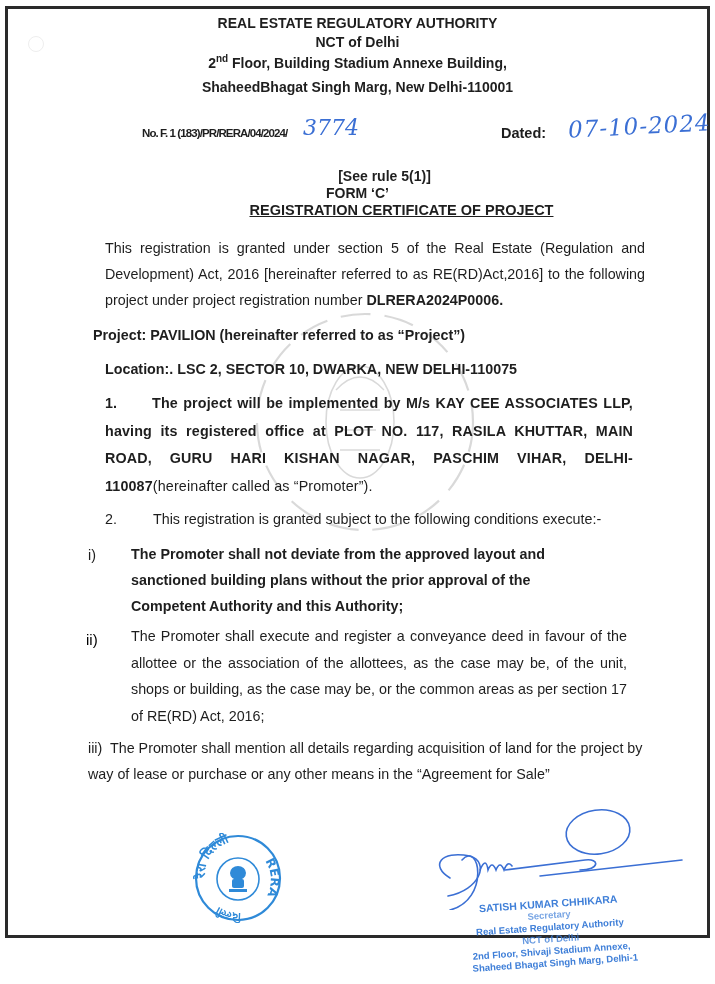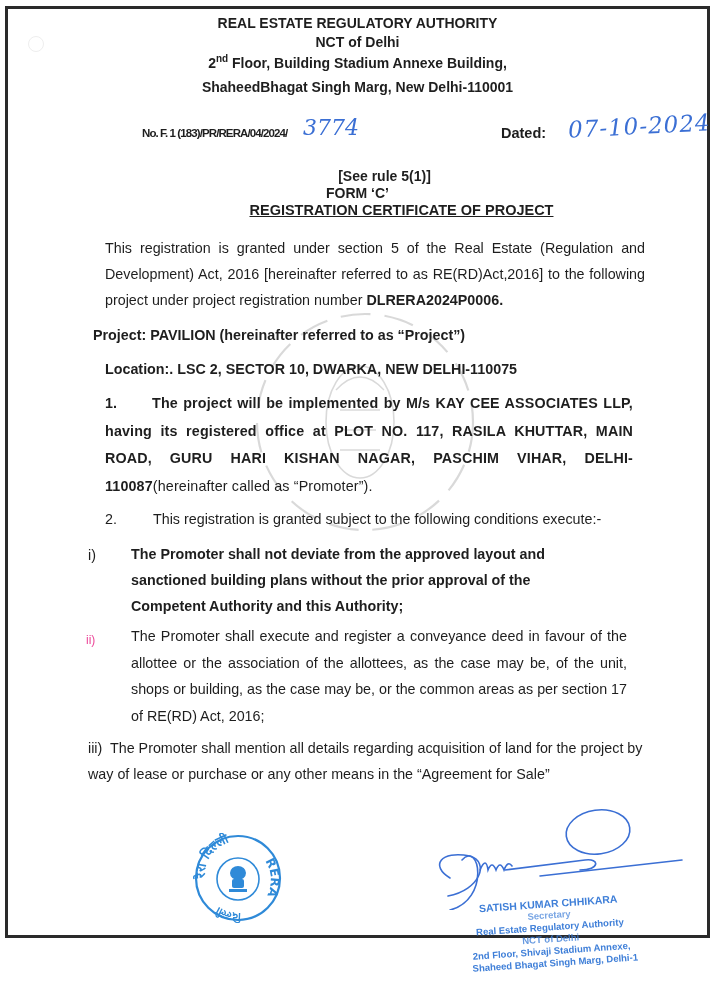--- a/index.html
+++ b/index.html
@@ -59,21 +59,21 @@
 <div class="abs para just" style="left:105px;top:390px;width:528px;text-indent:47px;line-height:27.5px;letter-spacing:0.15px;">
   <span class="b">The project will be implemented by M/s KAY CEE ASSOCIATES LLP, having its registered office at  PLOT NO. 117, RASILA KHUTTAR, MAIN ROAD, GURU HARI KISHAN NAGAR, PASCHIM VIHAR, DELHI-110087</span><span>(hereinafter called as “Promoter”).</span>
 </div>
 
 <div class="abs para" style="left:105px;top:506px;">2.</div>
 <div class="abs para" style="left:153px;top:506px;">This registration is granted subject to the following conditions execute:-</div>
 
 <div class="abs para" style="left:88px;top:542px;">i)</div>
 <div class="abs para" style="left:131px;top:541px;width:470px;white-space:normal;font-weight:bold;">The Promoter shall not deviate from the approved layout and sanctioned building plans without the prior approval of the Competent Authority and this Authority;</div>
 
-<div class="abs para" style="left:86px;top:627px;color:#ec4899;font-size:12px;">ii)</div>
+<div class="abs para" style="left:86px;top:627px;color:#000000;font-size:15px;">ii)</div>
 <div class="abs para just" style="left:131px;top:623px;width:496px;line-height:26.5px;">The Promoter shall execute and register a conveyance deed in favour of the allottee or the association of the allottees, as the case may be, of the unit, shops  or building, as the case may be, or the common areas as per section 17 of RE(RD) Act, 2016;</div>
 
 <div class="abs para" style="left:88px;top:735px;width:560px;white-space:normal;">
   <span>iii)</span>&nbsp;
   <span>The Promoter shall mention all details regarding acquisition of land for the project by way of lease or purchase or any other means in the “Agreement for Sale”</span>
 </div>
 
 <svg class="abs" style="left:193px;top:833px;" width="90" height="90">
   <circle cx="45" cy="45" r="42" fill="none" stroke="#2f8ad8" stroke-width="2.2"></circle>
   <circle cx="45" cy="46" r="21" fill="none" stroke="#2f8ad8" stroke-width="1.6"></circle>

